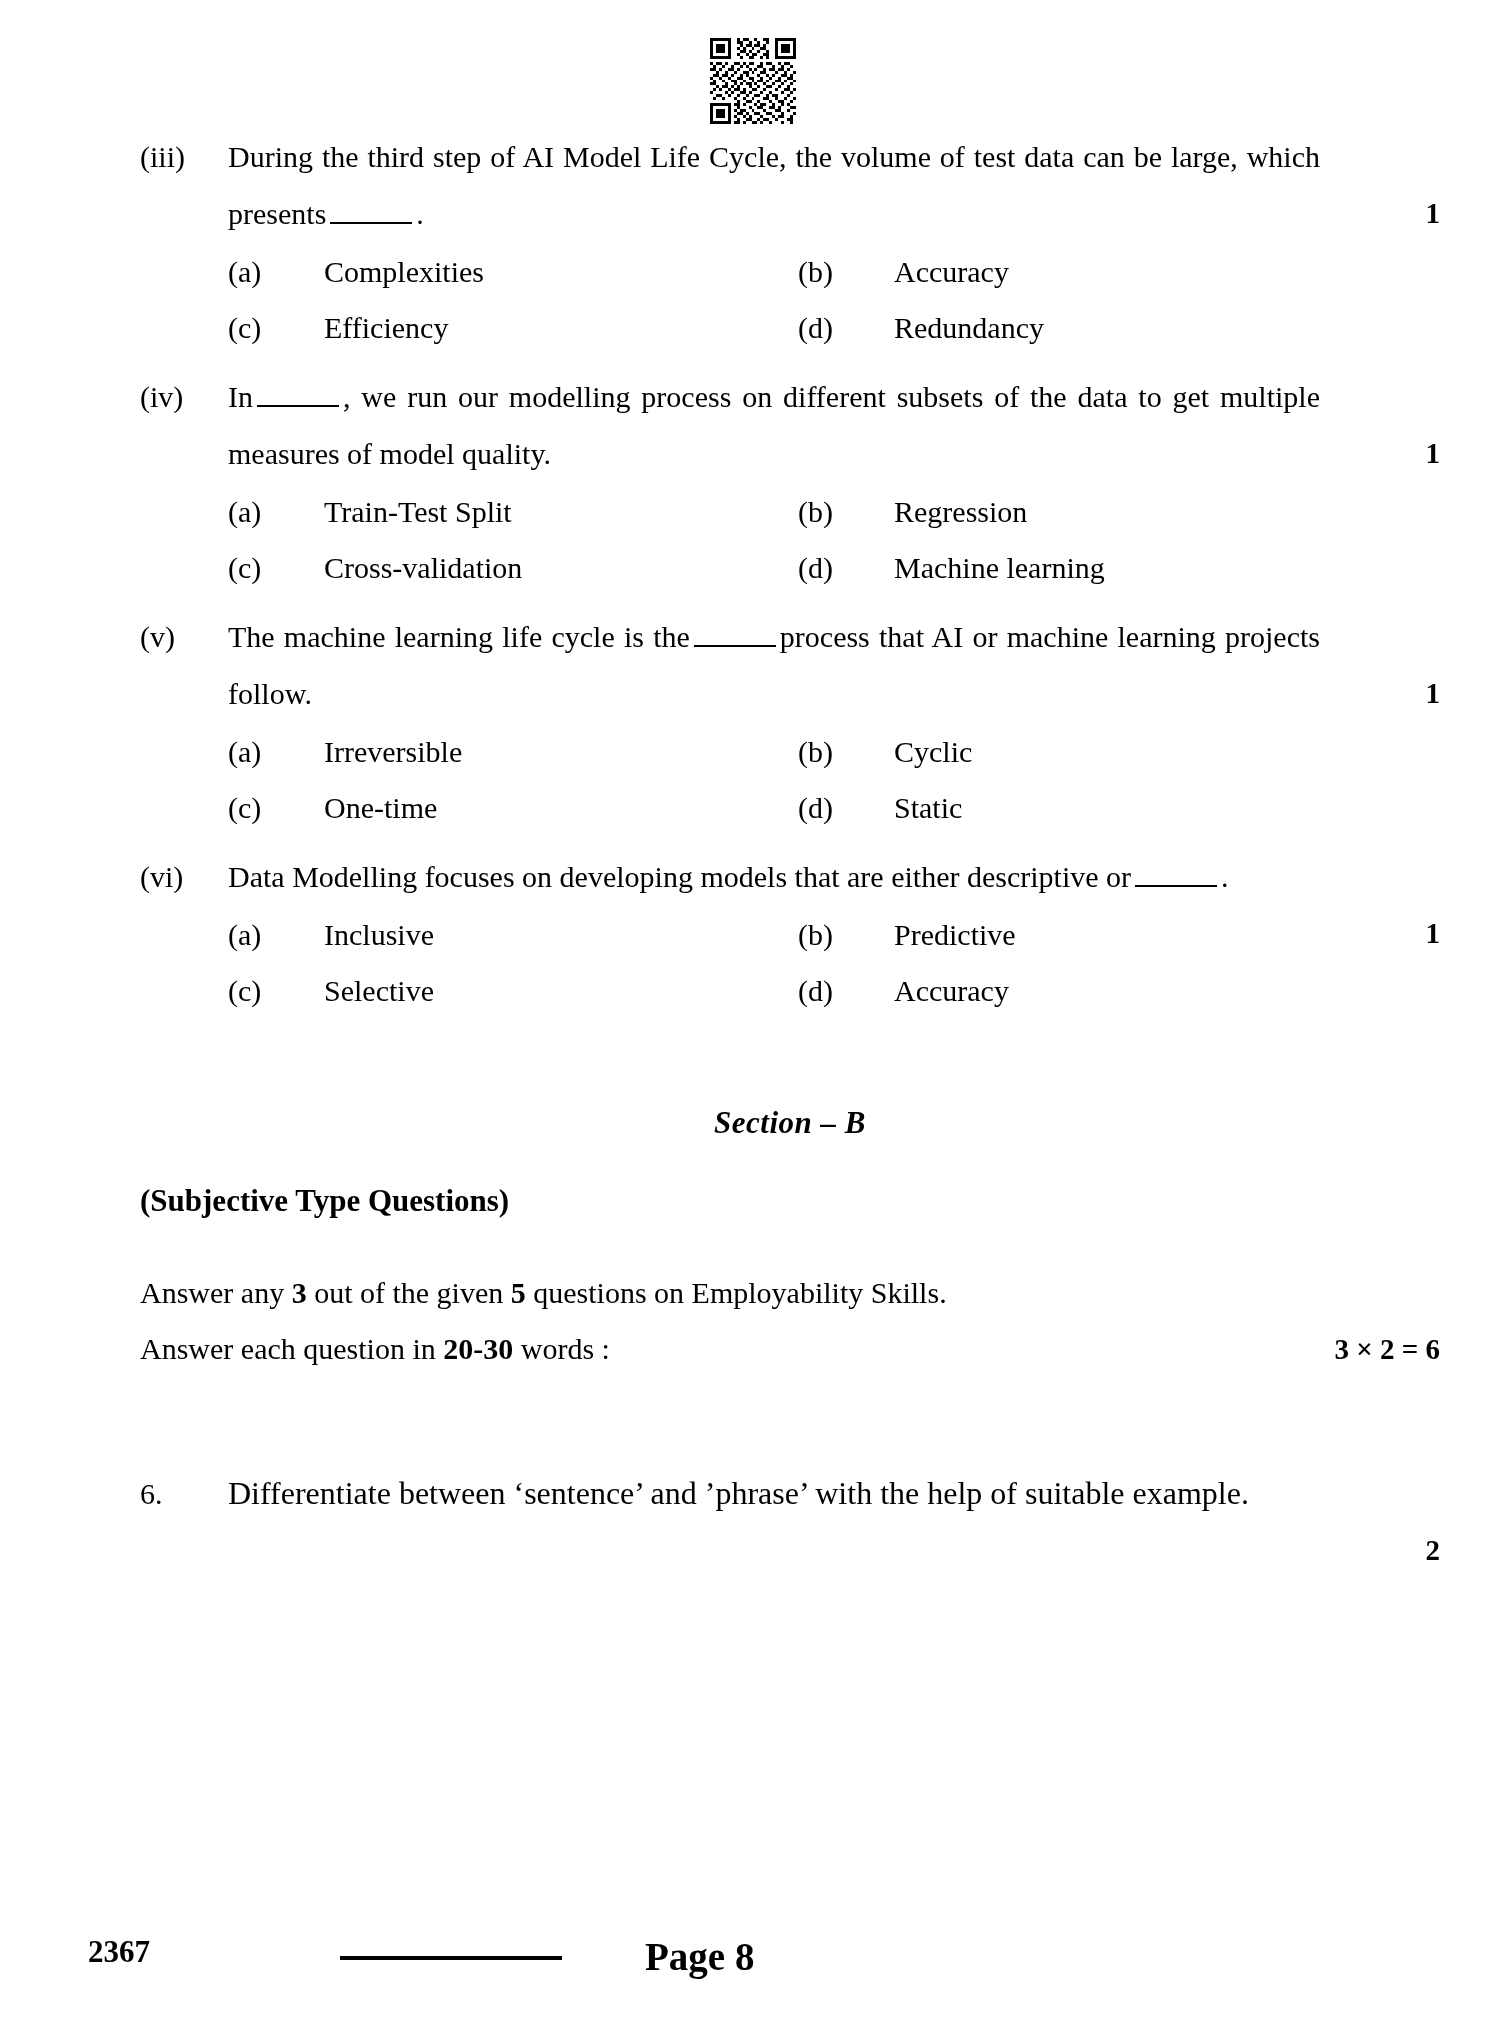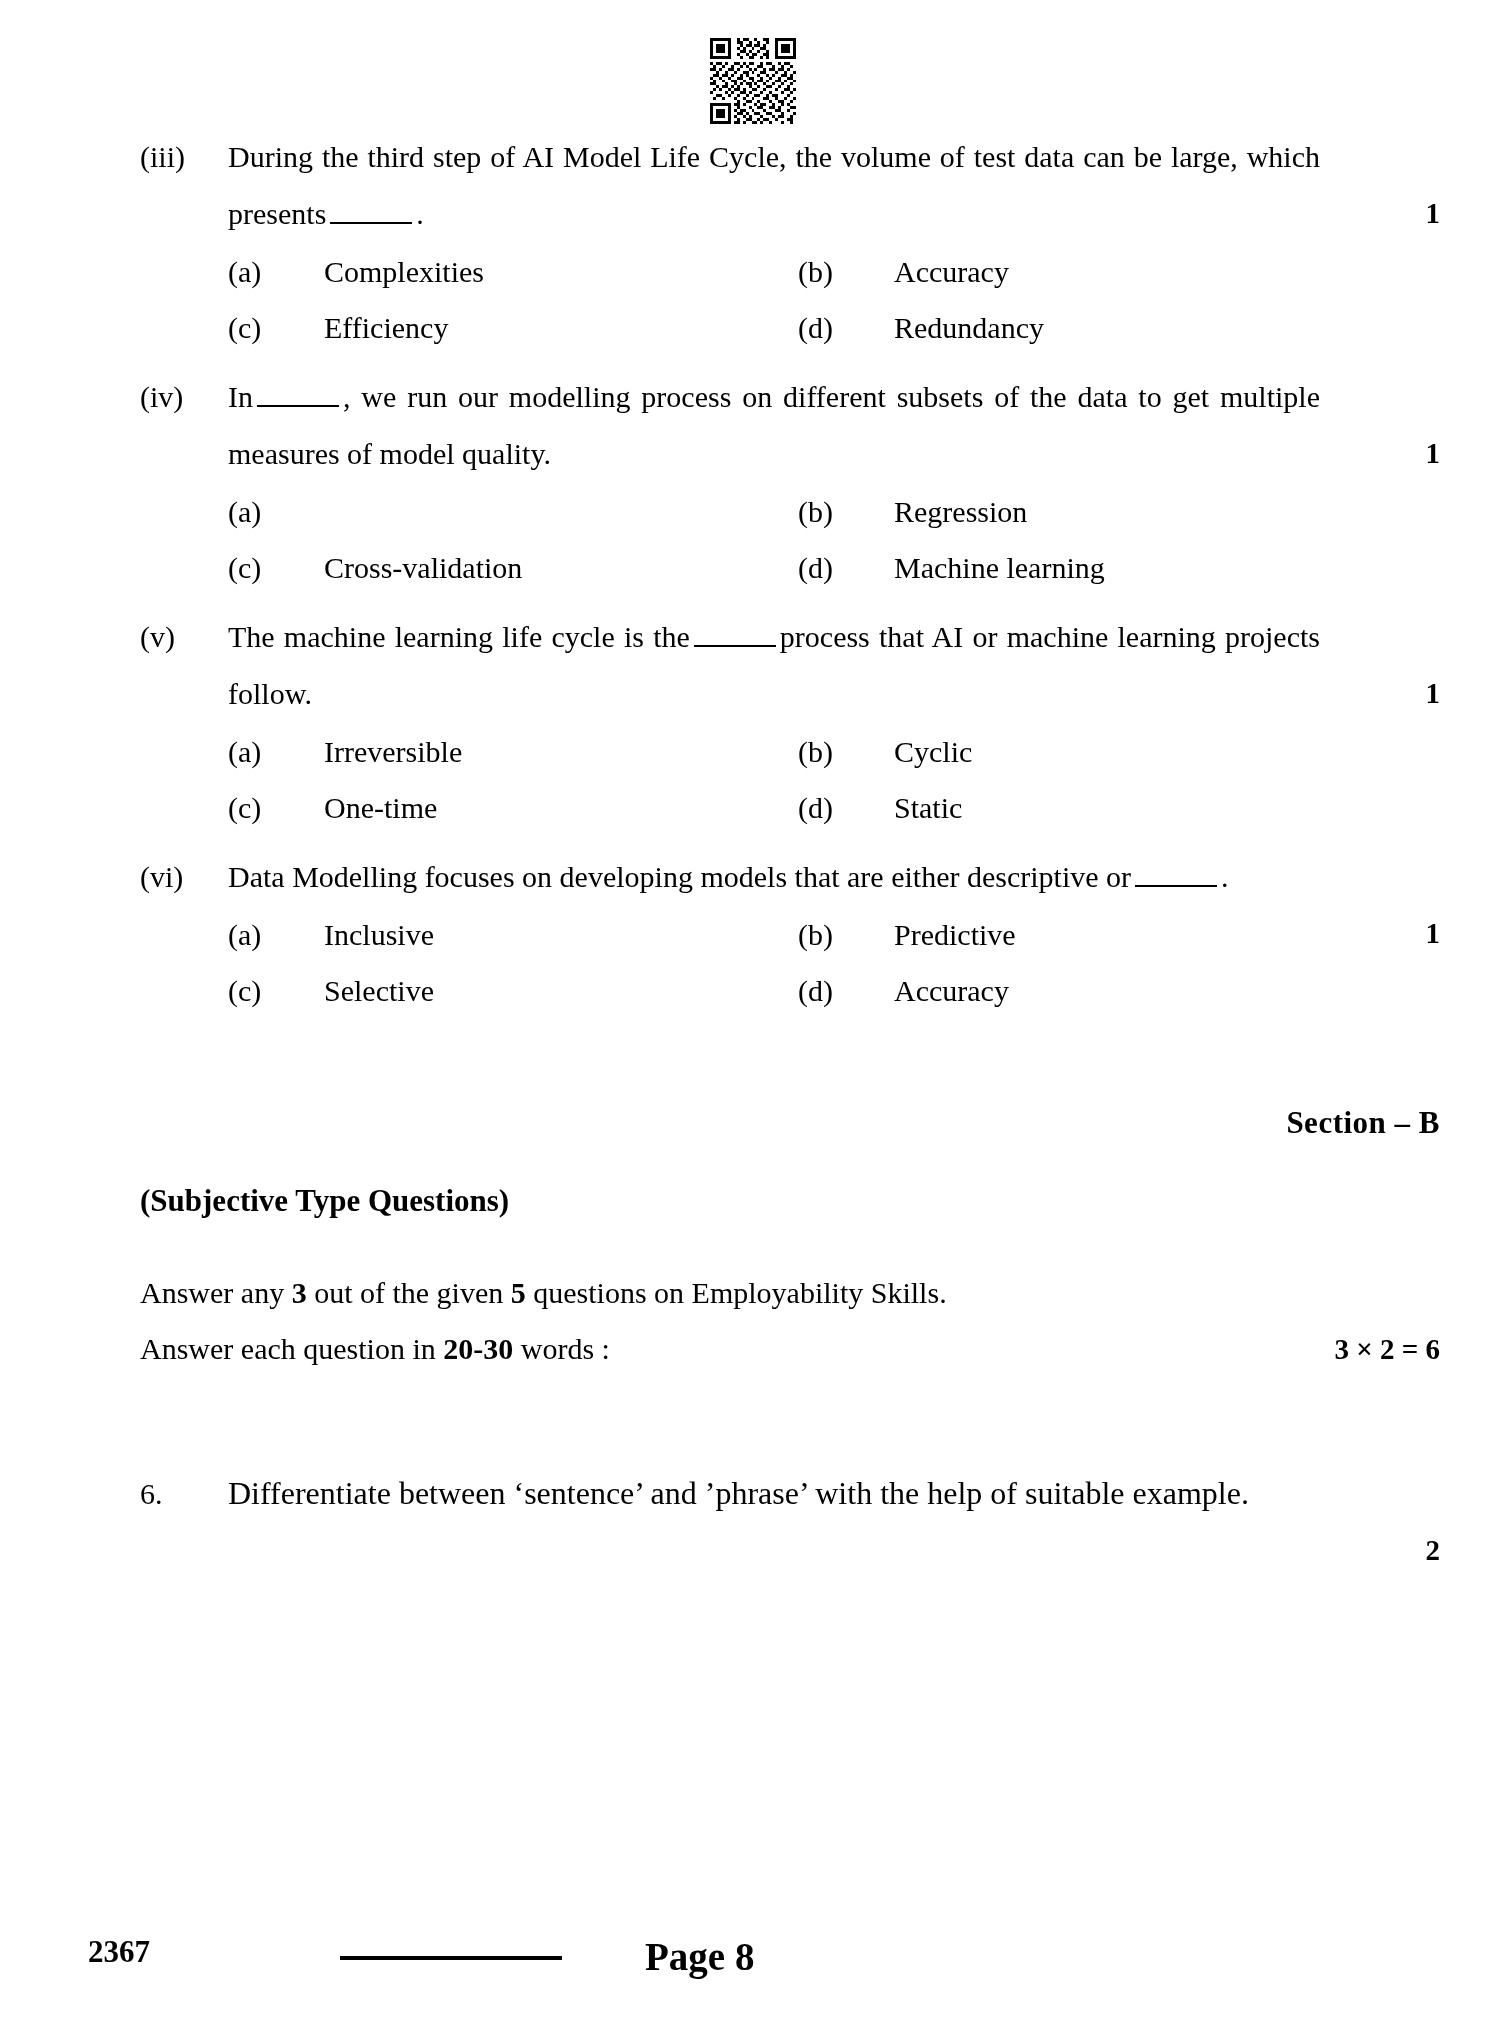--- a/index.html
+++ b/index.html
@@ -108,25 +108,26 @@
     width: 76px;
     flex: 0 0 76px;
   }
   .opt-text {
     flex: 1 1 auto;
     margin-left: 20px;
   }
 
   
   .section-head {
-    text-align: right;
+    text-align: center;
     font-size: 31px;
     font-weight: bold;
     margin-top: 92px;
     letter-spacing: 0.5px;
+    font-style: italic;
   }
   .section-sub {
     text-align: left;
     font-size: 31px;
     font-weight: bold;
     margin-top: 42px;
   }
   .instructions {
     margin-top: 46px;
     font-size: 30px;
@@ -465,20 +466,21 @@
       <div class="q-num">(iv)</div>
       <div class="q-text">
         <span>In</span><span class="blank"></span><span>, we run our modelling process on different subsets of the data to get multiple measures of model quality.</span>
       </div>
       <div class="marks second-line">1</div>
     </div>
     <div class="options">
       <div class="opt-row">
         <div class="opt opt-a">
           <span class="opt-label">(a)</span>
+          <span class="opt-text">Train-Test Split</span>
         </div>
         <div class="opt opt-b">
           <span class="opt-label">(b)</span>
           <span class="opt-text">Regression</span>
         </div>
       </div>
       <div class="opt-row">
         <div class="opt opt-a">
           <span class="opt-label">(c)</span>
           <span class="opt-text">Cross-validation</span>

